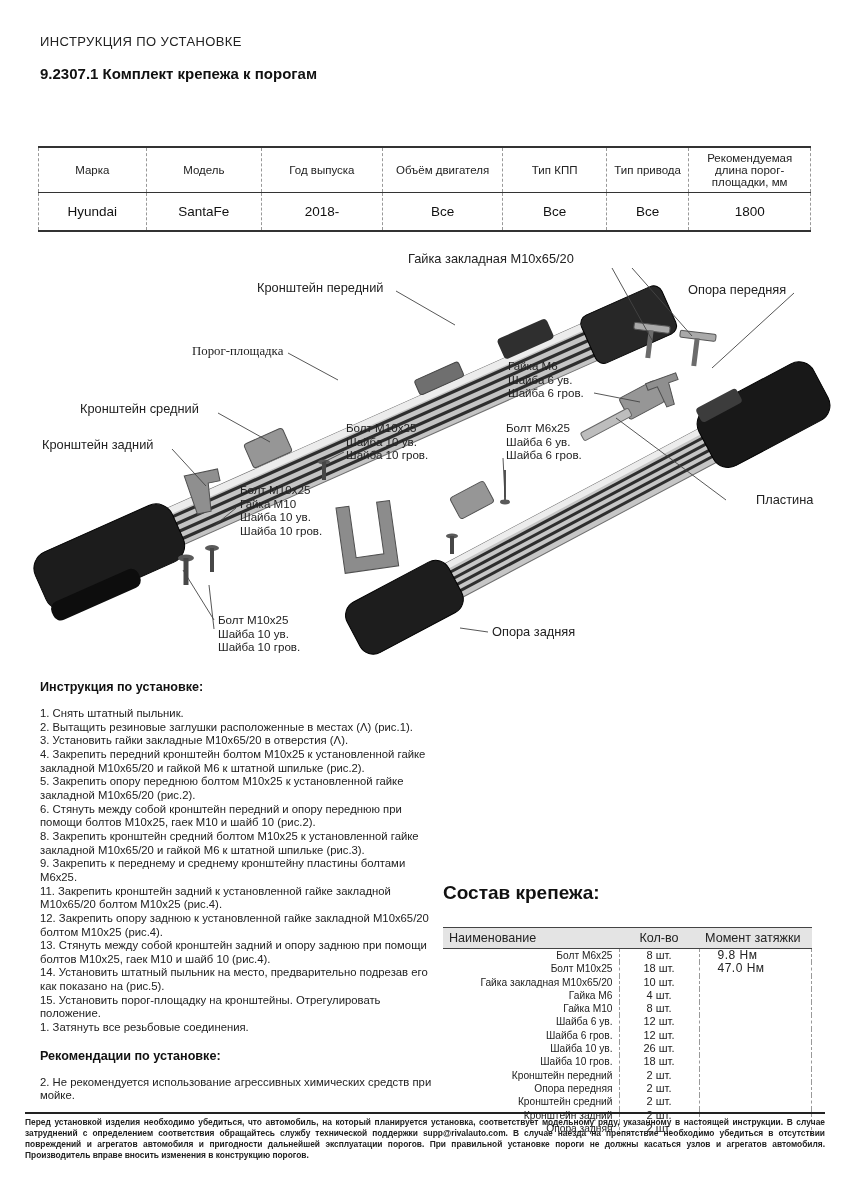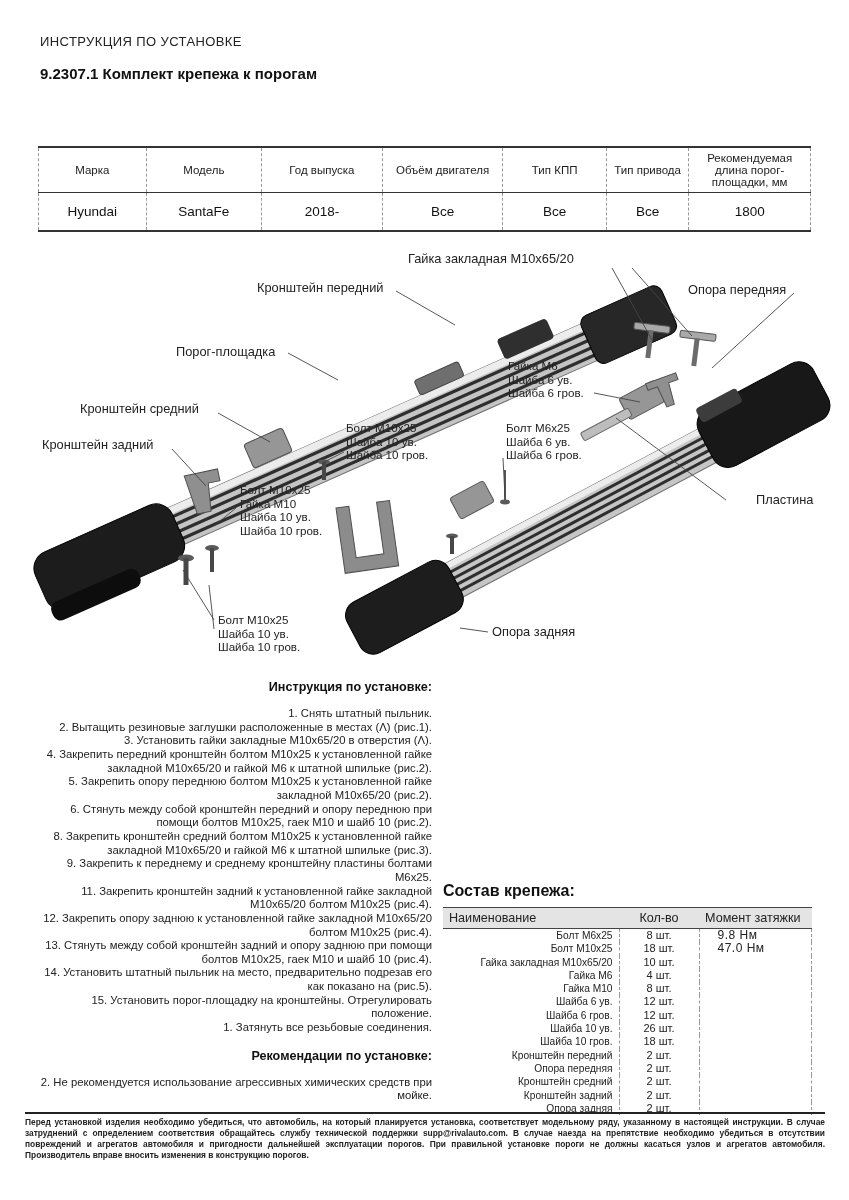--- a/index.html
+++ b/index.html
@@ -27,29 +27,29 @@
   .col-mark{width:107px}.col-model{width:115px}.col-year{width:120px}
   .col-engine{width:120px}.col-kpp{width:103px}.col-drive{width:82px}.col-len{width:121px}
 
   
   .diagram { position:absolute; left:0; top:245px; width:849px; height:425px; }
   .diagram svg { position:absolute; left:0; top:0; }
   .callout { position:absolute; font-size:12.8px; color:#222; white-space:pre-line; line-height:1.2; }
   .callout.multi { font-size:11.6px; line-height:1.18; }
 
   
-  .instructions { position:absolute; left:28px; top:680px; width:404px;text-align:right; }
+  .instructions { position:absolute; left:40px; top:680px; width:404px; }
   .sec-title { font-size:12.6px; font-weight:bold; color:#111; }
   .instructions .gap { height:13px; }
   .instructions p { font-size:11.3px; line-height:1.21; color:#222; }
   .rec-title { margin-top:14px; }
 
   
   .parts { position:absolute; left:443px; top:882px; width:369px; }
-  .parts-title { font-size:16px; font-weight:bold; margin-bottom:7px; color:#111; }
+  .parts-title { font-size:19px; font-weight:bold; margin-bottom:23px; color:#111; }
   .parts-table { width:100%; border-collapse:collapse; }
   .parts-table thead tr { background:#e4e4e4; border-top:1.5px solid #444; border-bottom:1.5px solid #444; }
   .parts-table th { font-weight:normal; font-size:12.6px; padding:3px 6px; color:#222; }
   .parts-table th.h-name { text-align:left; width:176px; }
   .parts-table th.h-qty  { text-align:center; width:80px; }
   .parts-table th.h-torque { text-align:left; }
   .parts-table td { font-size:10.2px; line-height:13.3px; padding:0 6px; color:#222; }
   .parts-table td.c-name { text-align:right; border-right:1px dashed #999; }
   .parts-table td.c-qty  { text-align:center; font-size:11px; border-right:1px dashed #999; }
   .parts-table td.c-torque { font-size:12px; letter-spacing:.5px; padding-left:18px; border-right:1px dashed #999; }
@@ -189,21 +189,21 @@
         <line x1="726" y1="500" x2="616" y2="418"></line>
         <line x1="214" y1="620" x2="183" y2="570"></line>
         <line x1="214" y1="629" x2="209" y2="585"></line>
         <line x1="488" y1="632" x2="460" y2="628"></line>
       </g>
     </svg>
 
     <div class="callout" style="left:408px; top:6px;">Гайка закладная М10х65/20</div>
     <div class="callout" style="left:257px; top:35px;">Кронштейн передний</div>
     <div class="callout" style="left:688px; top:37px;">Опора передняя</div>
-    <div class="callout" style="left:176px; top:99px;">Порог-площадка</div>
+    <div class="callout" style="left:192px; top:99px;font-family:Liberation Serif, serif;">Порог-площадка</div>
     <div class="callout multi" style="left:508px; top:114px;">Гайка М6
 Шайба 6 ув.
 Шайба 6 гров.</div>
     <div class="callout" style="left:80px;  top:156px;">Кронштейн средний</div>
     <div class="callout multi" style="left:346px; top:176px;">Болт М10х25
 Шайба 10 ув.
 Шайба 10 гров.</div>
     <div class="callout multi" style="left:506px; top:176px;">Болт М6х25
 Шайба 6 ув.
 Шайба 6 гров.</div>

